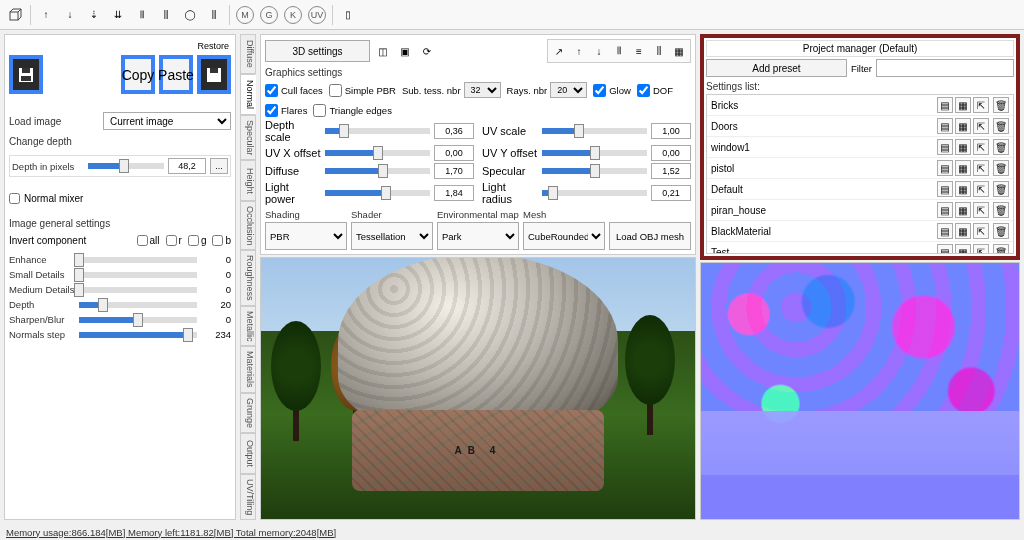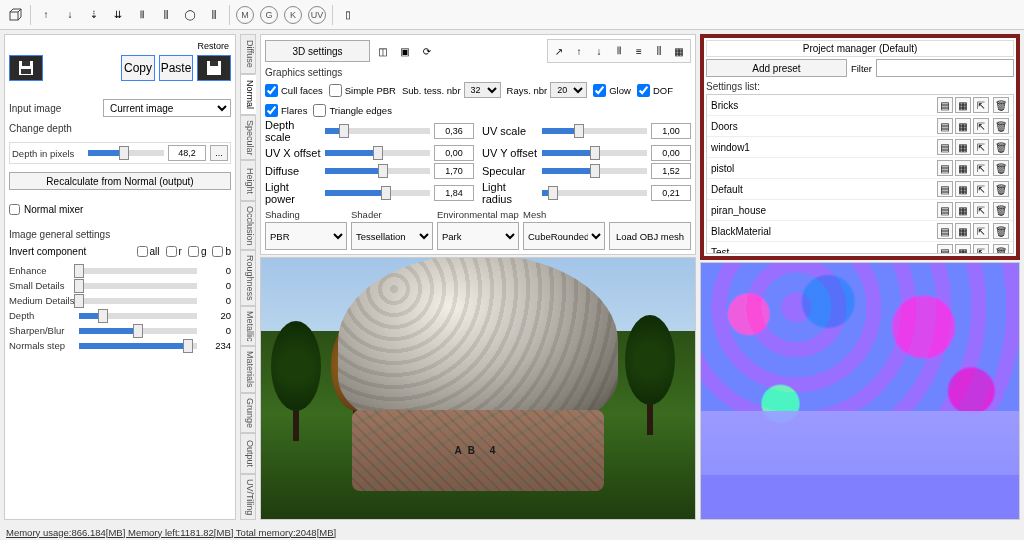--- a/index.html
+++ b/index.html
@@ -5,21 +5,21 @@
 * { box-sizing: border-box; margin: 0; padding: 0; font-family: Arial, sans-serif; font-size: 10px; }
 body { background: #f0f0f0; width: 1024px; height: 540px; overflow: hidden; display: flex; flex-direction: column; }
 .toolbar { height: 30px; background: #f8f8f8; border-bottom: 1px solid #ccc; display: flex; align-items: center; padding: 0 4px; gap: 2px; }
 .tool-btn { width: 22px; height: 22px; border: 1px solid transparent; background: transparent; display: flex; align-items: center; justify-content: center; cursor: pointer; }
 .tool-sep { width: 1px; height: 20px; background: #ccc; margin: 0 2px; }
 .tool-circle { width: 18px; height: 18px; border: 1px solid #888; border-radius: 50%; display: flex; align-items: center; justify-content: center; font-size: 9px; color: #555; }
 .main { flex: 1; display: flex; gap: 4px; padding: 4px; overflow: hidden; }
 .left-panel { width: 232px; background: #fff; border: 1px solid #ccc; display: flex; flex-direction: column; padding: 4px; gap: 2px; }
 .restore-link { text-align: right; font-size: 9px; color: #000; cursor: pointer; padding: 2px; }
 .btn-row { display: flex; gap: 4px; margin-bottom: 6px; }
-.big-btn { width: 34px; height: 26px; border: 1px solid #3b82f6; background: #f4f4f4; display: flex; align-items: center; justify-content: center; cursor: pointer; font-size: 12px; }
+.big-btn { width: 34px; height: 39px; border: 4px solid #3b82f6; background: #f4f4f4; display: flex; align-items: center; justify-content: center; cursor: pointer; font-size: 14px; }
 .big-btn.dark { background: #2a2a2a; color: #fff; }
 .section-title { font-size: 10px; color: #333; padding: 2px 0; }
 .form-row { display: flex; align-items: center; gap: 4px; margin: 2px 0; }
 .form-label { width: 90px; font-size: 10px; color: #333; }
 .form-select { flex: 1; height: 18px; border: 1px solid #aaa; background: #fff; font-size: 10px; padding: 0 2px; }
 .slider-row { display: flex; align-items: center; gap: 4px; margin: 4px 0; }
 .slider-label { width: 66px; font-size: 9.5px; color: #333; }
 .slider { flex: 1; height: 6px; background: #ddd; position: relative; cursor: pointer; }
 .slider-fill { height: 100%; background: #3a7bd5; }
 .slider-thumb { position: absolute; top: -4px; width: 10px; height: 14px; background: #eee; border: 1px solid #888; transform: translateX(-50%); }
@@ -150,34 +150,33 @@
       <button class="big-btn">Paste</button>
       <button class="big-btn dark">
           <svg width="18" height="18">
             <rect x="2" y="2" width="14" height="14" fill="#fff"></rect>
             <rect x="5" y="2" width="8" height="5" fill="#333"></rect>
           </svg>
         </button>
     </div>
     <div style="height:6px"></div>
     <div class="form-row">
-      <span class="form-label">Input image</span>
+      <span class="form-label">Load image</span>
       <select class="form-select"><option>Current image</option></select>
     </div>
     <div class="section-title">Change depth</div>
     <div class="slider-row" style="border:1px solid #ddd; padding:2px;">
       <span class="slider-label" style="width:72px">Depth in pixels</span>
       <div class="slider">
           <div class="slider-fill" style="width:48%"></div>
           <div class="slider-thumb" style="left:48%"></div>
         </div>
       <input class="num-input" value="48,2" style="">
       <button class="sq-btn">...</button>
     </div>
-    <button class="full-btn">Recalculate from Normal (output)</button>
     <div style="height:6px"></div>
     <div class="chk-row">
       <input type="checkbox" style="">
       <label>Normal mixer</label>
     </div>
     <div style="height:6px"></div>
     <div class="section-title">Image general settings</div>
     <div class="chk-row">
       <span style="flex:1">Invert component</span>
       <span class="chk-grid">

